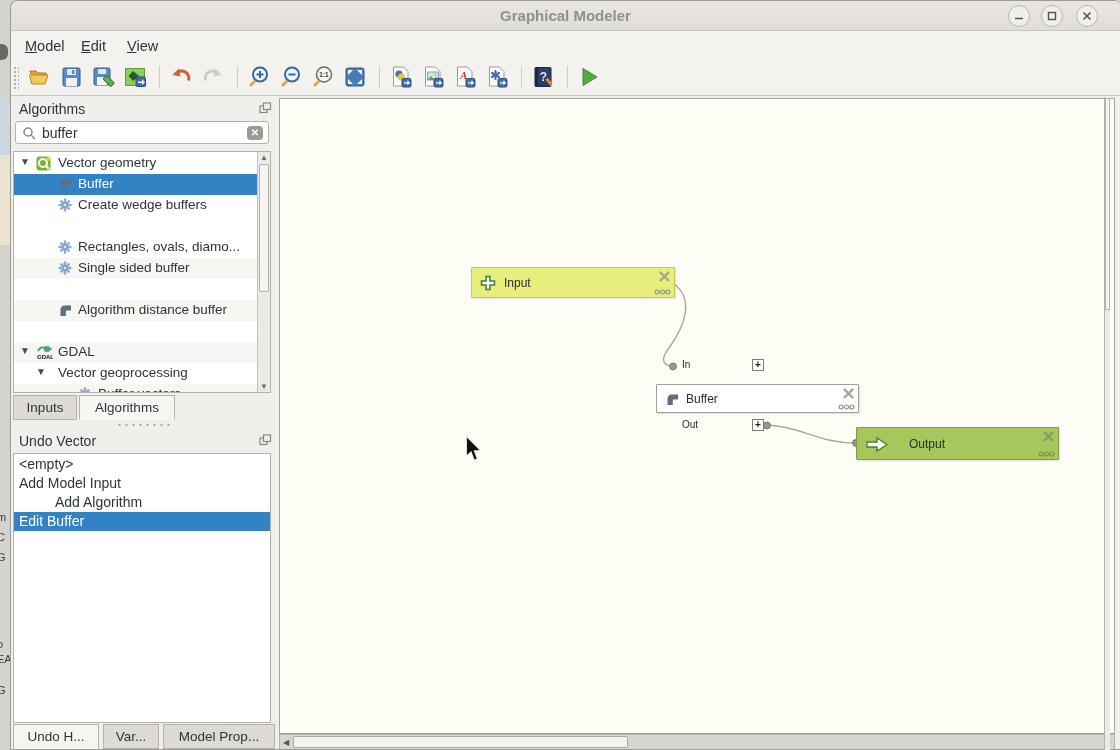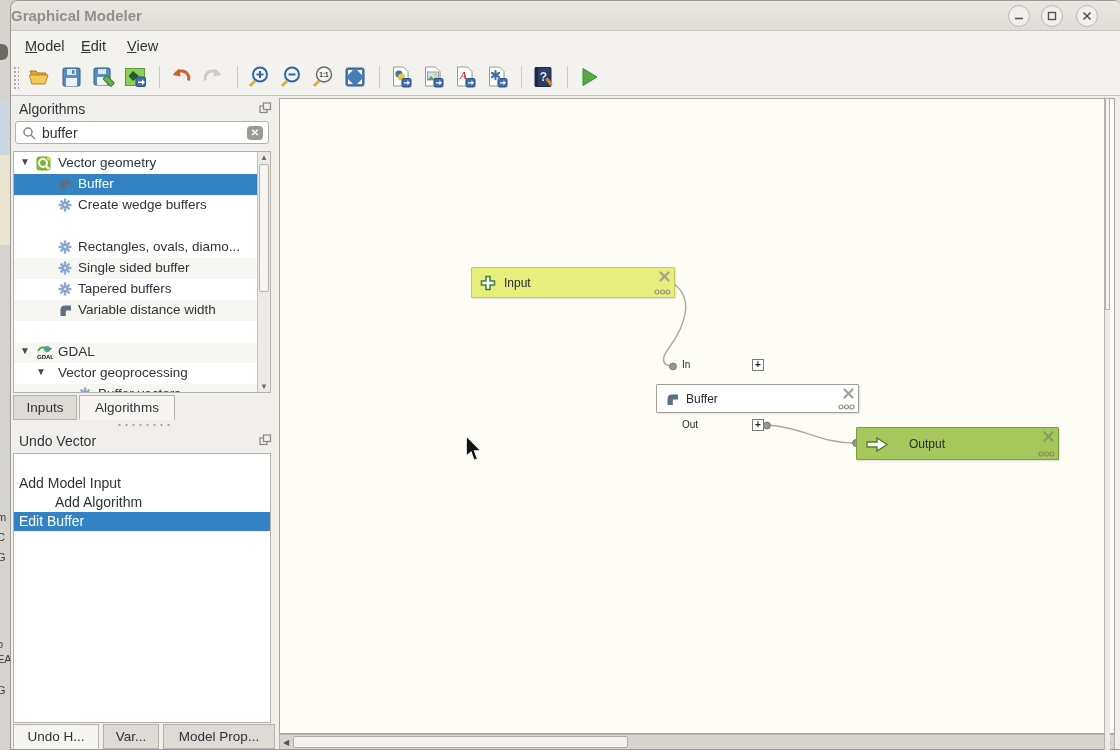--- a/index.html
+++ b/index.html
@@ -13,21 +13,21 @@
   .bg-blob3 { position:absolute; left:0; top:44px; width:8px; height:16px; background:#6b6862; border-radius:0 6px 6px 0; }
   .bg-frag { position:absolute; left:-3px; font-size:11px; color:#3c3a37; white-space:nowrap; }
 
   
   #window { position:absolute; left:10px; top:0; width:1110px; height:750px;
             background:#f1efec; border:1px solid #9d9a94; border-right:none;
             border-radius:8px 6px 0 0; overflow:hidden; }
 
   #titlebar { position:absolute; left:0; top:0; width:100%; height:30px;
               background:linear-gradient(#eae7e3,#e0ddd8); border-bottom:1px solid #c9c6c0; }
-  #title { position:absolute; left:0; right:0; top:6px; 
+  #title { position:absolute; left:0; right:0; top:6px; text-align:center;
            font-size:15px; font-weight:bold; color:#8e918c; }
   .winbtn { position:absolute; top:4px; width:22px; height:22px; border-radius:50%;
             border:1px solid #b9b6b0; background:#f1efec; color:#55524e;
             display:flex; align-items:center; justify-content:center; }
   .winbtn svg { display:block; }
 
   #menubar { position:absolute; left:0; top:30px; width:100%; height:29px; background:#f3f2ee; }
   .menu-item { position:absolute; top:5px; font-size:14.5px; color:#2e3436; padding:2px 4px; }
   .menu-item .accel { text-decoration:underline; }
 
@@ -342,37 +342,25 @@
             <g stroke="#8cabd0" stroke-width="2.5" stroke-linecap="round">
               <line x1="7" y1="1.6" x2="7" y2="12.4"></line>
               <line x1="1.6" y1="7" x2="12.4" y2="7"></line>
               <line x1="3.3" y1="3.3" x2="10.7" y2="10.7"></line>
               <line x1="10.7" y1="3.3" x2="3.3" y2="10.7"></line>
             </g>
             <circle cx="7" cy="7" r="2.1" fill="#dce8f4" stroke="#6b8fb8"></circle>
           </svg></span>
         <span class="t-label" style="left: 64px;">Single sided buffer</span>
       </div>
-      <div class="tree-row" style="top: 127px;">
-        <span class="t-icon" style="left: 44px;"><svg width="14" height="14" viewBox="0 0 14 14">
-            <g stroke="#8cabd0" stroke-width="2.5" stroke-linecap="round">
-              <line x1="7" y1="1.6" x2="7" y2="12.4"></line>
-              <line x1="1.6" y1="7" x2="12.4" y2="7"></line>
-              <line x1="3.3" y1="3.3" x2="10.7" y2="10.7"></line>
-              <line x1="10.7" y1="3.3" x2="3.3" y2="10.7"></line>
-            </g>
-            <circle cx="7" cy="7" r="2.1" fill="#dce8f4" stroke="#6b8fb8"></circle>
-          </svg></span>
-        <span class="t-label" style="left: 64px;">Tapered buffers</span>
-      </div>
       <div class="tree-row alt" style="top: 148px;">
         <span class="t-icon" style="left: 44px;"><svg width="14" height="14" viewBox="0 0 14 14">
             <path d="M2.5 13 V7 Q2.5 2.5 7 2.5 H13 V7.5 H8.8 Q7.8 7.5 7.8 8.5 V13 Z" fill="#5d6f80"></path>
           </svg></span>
-        <span class="t-label" style="left: 64px;">Variable distance width</span>
+        <span class="t-label" style="left: 64px;">Algorithm distance buffer</span>
       </div>
       <div class="tree-row alt" style="top: 190px;">
         <span class="t-arrow" style="left: 6px;">▼</span>
         <span class="t-icon" style="left: 22px;"><svg width="17" height="15" viewBox="0 0 17 15">
             <circle cx="11" cy="4" r="3.2" fill="#5aa8c8"></circle>
             <path d="M2 6 Q5 0.5 9 3.2 Q13 6 15.5 3" fill="none" stroke="#4aa24e" stroke-width="1.8"></path>
             <text x="1" y="14" font-size="6" font-weight="bold" fill="#111" font-family="Liberation Sans,sans-serif">GDAL</text>
           </svg></span>
         <span class="t-label" style="left: 44px;">GDAL</span>
       </div>
@@ -400,20 +388,21 @@
     </div>
   <div id="splitter-dots"></div>
 
   <div class="panel-hdr" style="left:8px; top:432px;">Undo Vector</div>
   <svg class="float-icon" style="left:248px; top:433px;" viewBox="0 0 13 12">
     <rect x="1" y="4" width="7" height="6.5" fill="none" stroke="#8a8780" stroke-width="1.2"></rect>
     <rect x="4.5" y="1" width="7" height="6.5" fill="#f1efec" stroke="#8a8780" stroke-width="1.2"></rect>
   </svg>
 
   <div id="undo-list" class="boxed">
+      <div class="undo-row" style="top: 1px;">&lt;empty&gt;</div>
       <div class="undo-row" style="top: 20px;">Add Model Input</div>
       <div class="undo-row" style="top: 39px; margin-left: 36px;">Add Algorithm</div>
       <div class="undo-row sel" style="top: 58px;">Edit Buffer</div>
     </div>
 
   <div id="bottom-tabs">
       <div class="tab active" style="left: 2px; top: 723px; width: 86px;">Undo H...</div>
       <div class="tab" style="left: 92px; top: 723px; width: 56px;">Var...</div>
       <div class="tab" style="left: 152px; top: 723px; width: 112px;">Model Prop...</div>
     </div>

